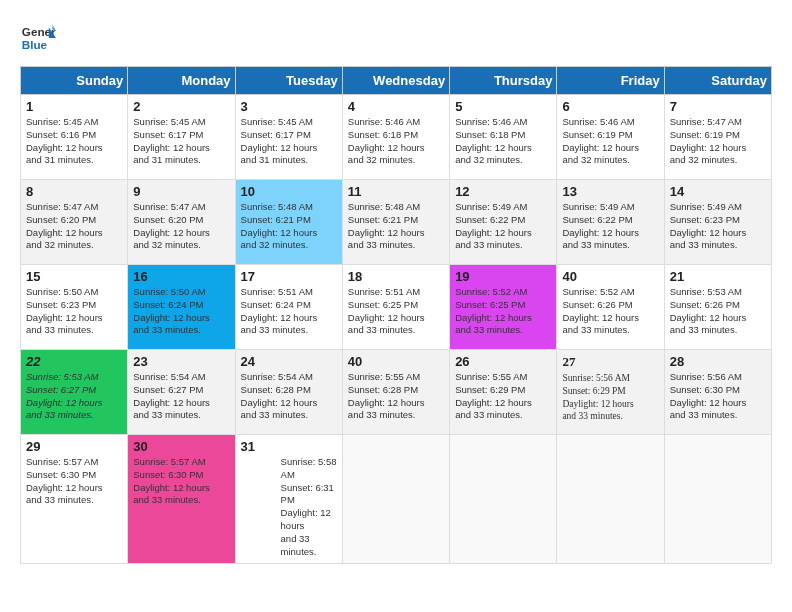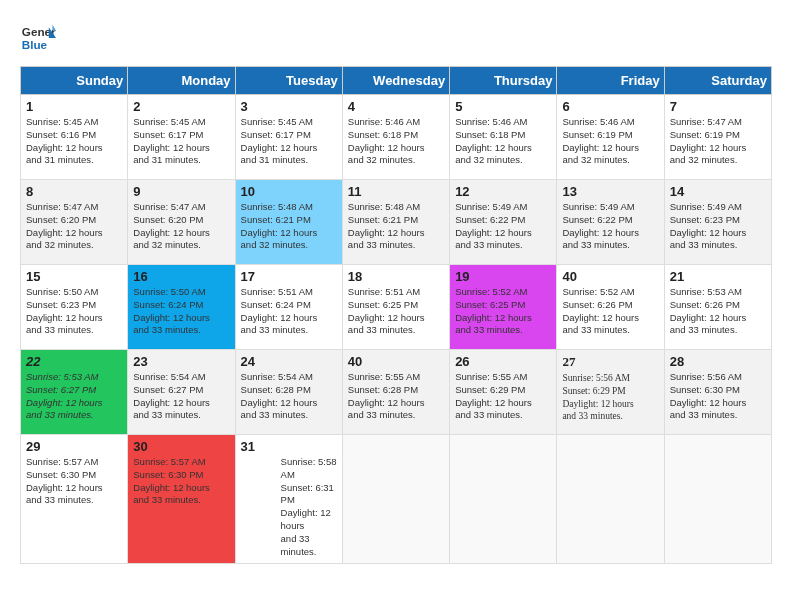--- a/index.html
+++ b/index.html
@@ -317,21 +317,21 @@
         </td>
       </tr>
       <tr>
         <td style="background-color: rgb(255, 255, 255); margin-left: 12px;">
           <span class="day-number">29</span>
           <div class="day-info" style="white-space: pre-line;">Sunrise: 5:57 AM
 Sunset: 6:30 PM
 Daylight: 12 hours
 and 33 minutes.</div>
         </td>
-        <td style="background-color: #ef4444;">
+        <td style="background-color: #ec4899;">
           <span class="day-number">30</span>
           <div class="day-info" style="white-space: pre-line;">Sunrise: 5:57 AM
 Sunset: 6:30 PM
 Daylight: 12 hours
 and 33 minutes.</div>
         </td>
         <td style="background-color: rgb(255, 255, 255);">
           <span class="day-number">31</span>
           <div class="day-info" style="white-space: pre-line; margin-left: 40px;">Sunrise: 5:58 AM
 Sunset: 6:31 PM

